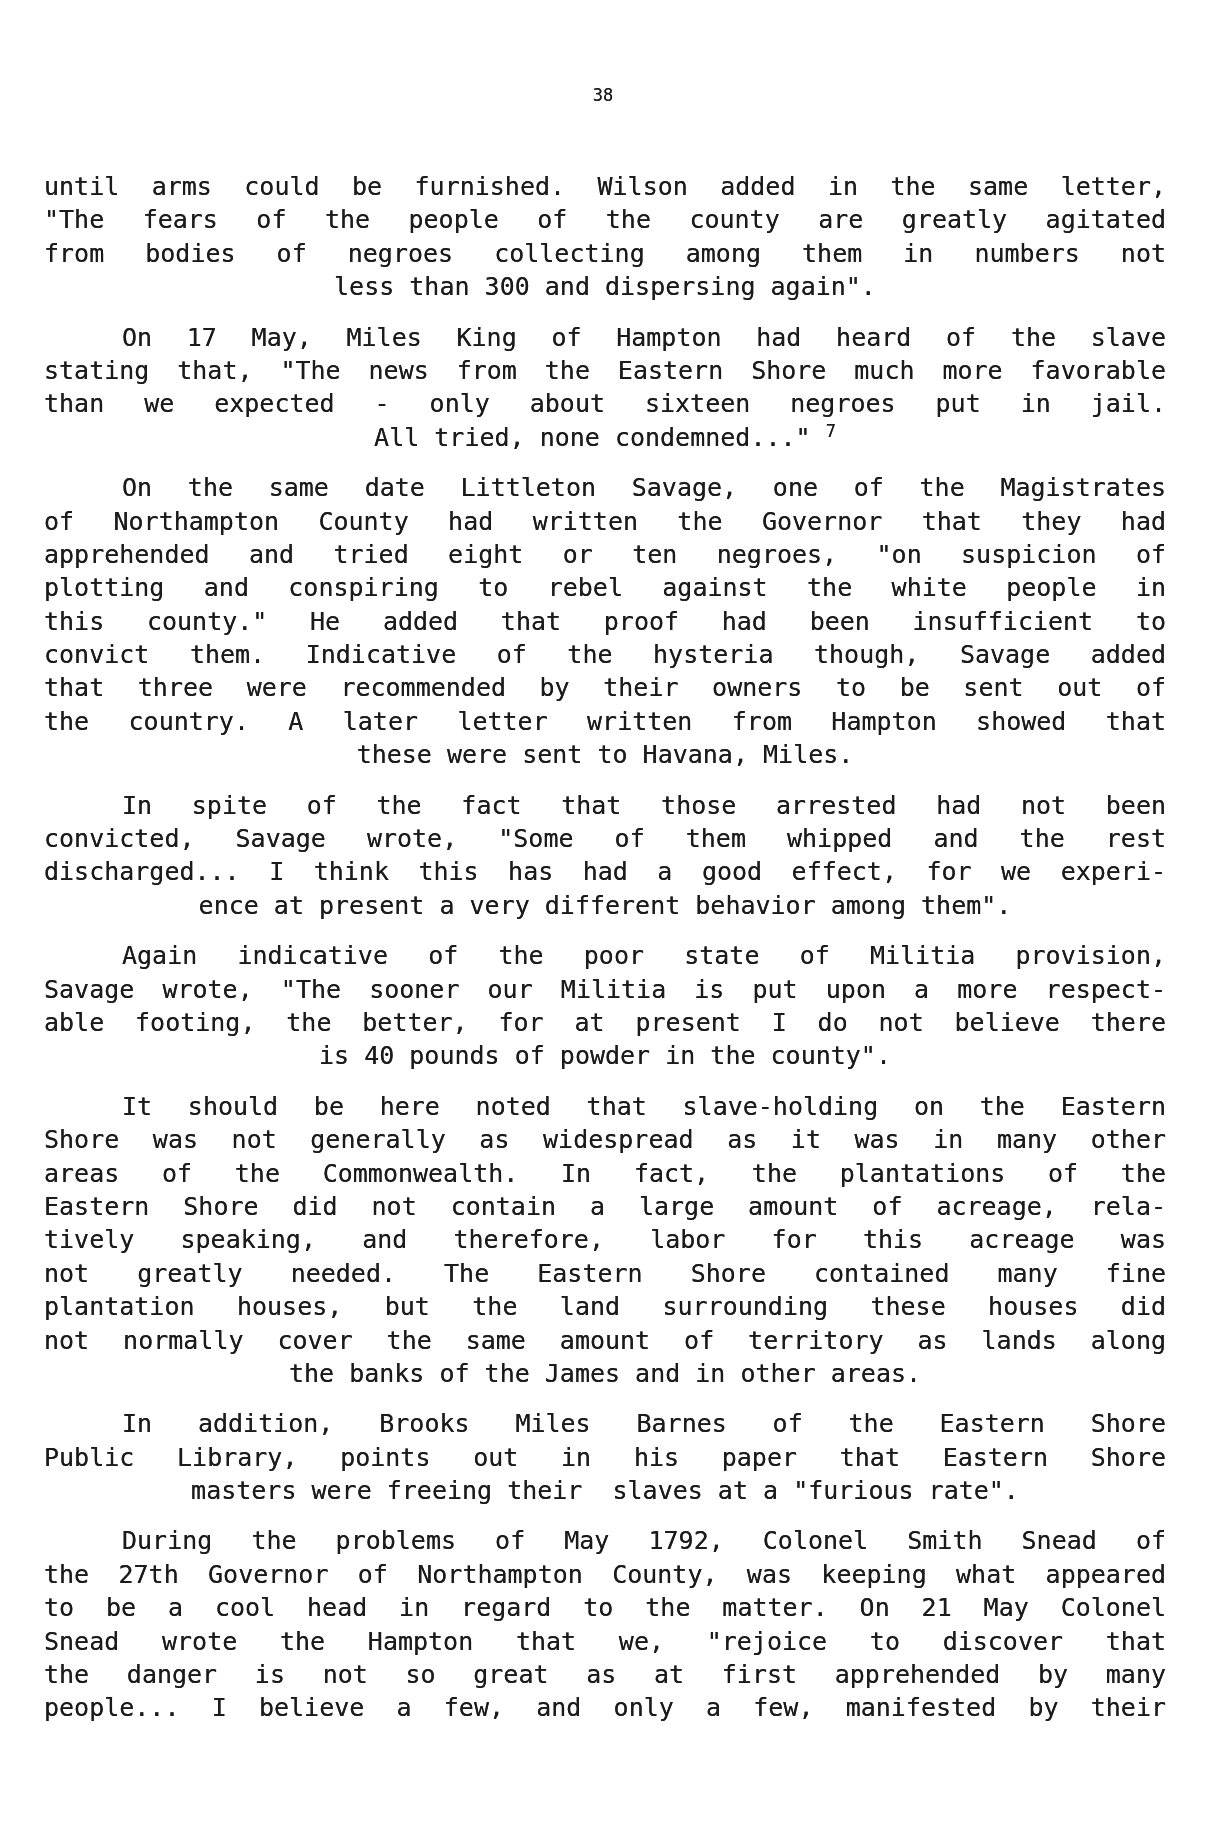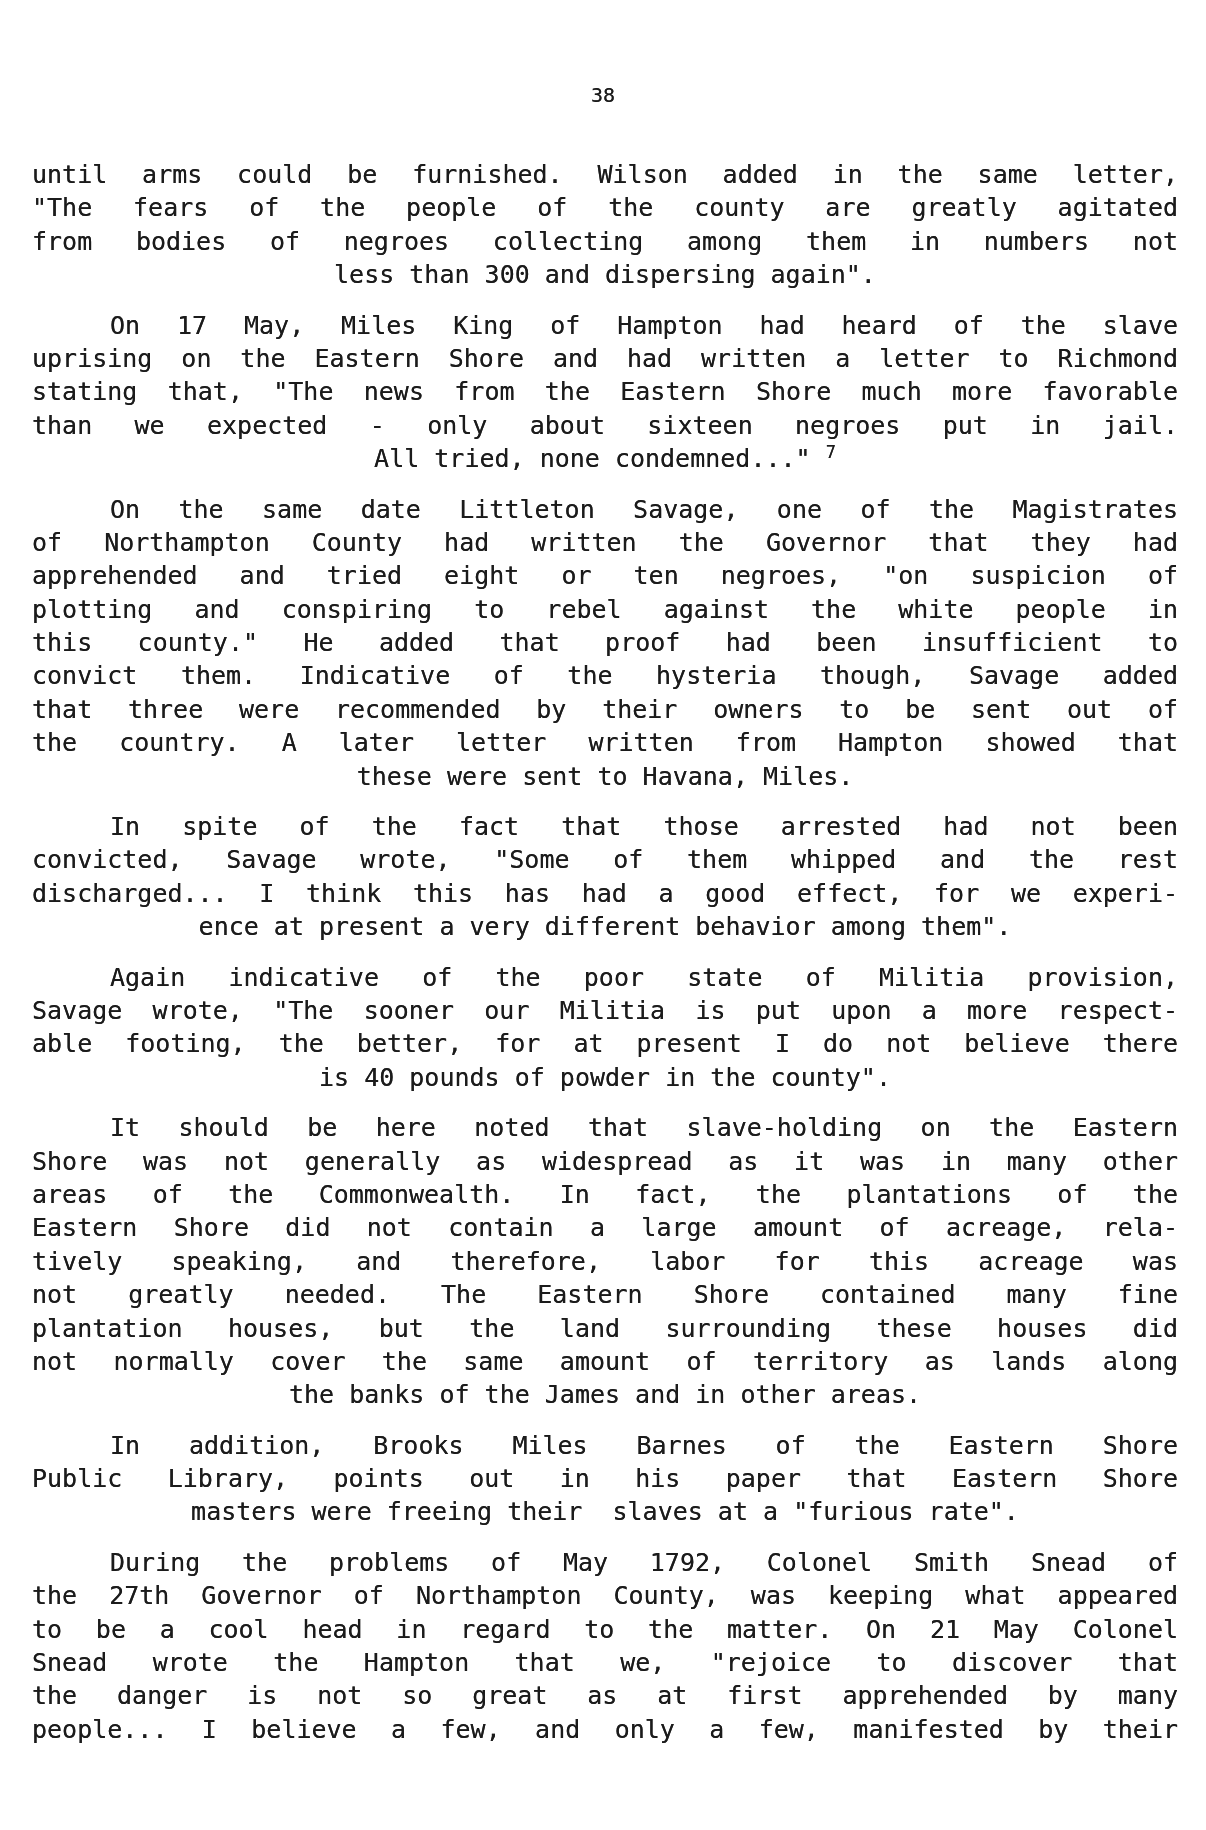--- a/index.html
+++ b/index.html
@@ -11,31 +11,31 @@
     overflow: hidden;
     font-family: "DejaVu Sans Mono", "Liberation Mono", monospace;
     color: #1b1b1b;
   }
   .page-number {
     position: absolute;
     top: 80px;
     left: 0;
     width: 1206px;
     text-align: center;
-    font-size: 20px;
+    font-size: 17px;
     line-height: 30px;
     text-shadow: 0 0 0.6px rgba(0,0,0,0.75);
   }
   .text-block {
     position: absolute;
     left: 32px;
     top: 158px;
     width: 1146px;
   }
-  .paragraph { margin: 0; }
+  .paragraph { margin: 12px; }
   .paragraph + .paragraph { margin-top: 17px; }
   .line {
     font-size: 25px;
     line-height: 33.4px;
     height: 33.4px;
     white-space: pre-wrap;
     text-shadow: 0 0 0.6px rgba(0,0,0,0.75);
     text-align: center;
   }
   .line.justified {
@@ -57,21 +57,20 @@
   <div class="page-number">38</div>
   <div class="text-block" id="text-block">
       <div class="paragraph">
         <div class="line justified">until arms could be furnished.  Wilson added in the same letter,</div>
         <div class="line justified">"The fears of the people of the county are greatly agitated</div>
         <div class="line justified">from bodies of negroes collecting among them in numbers not</div>
         <div class="line">less than 300 and dispersing again".</div>
       </div>
       <div class="paragraph">
         <div class="line justified indented">On 17 May, Miles King of Hampton had heard of the slave</div>
-        <div class="line justified">uprising on the Eastern Shore and had written a letter to Richmond</div>
         <div class="line justified">stating that, "The news from the Eastern Shore much more favorable</div>
         <div class="line justified">than we expected - only about sixteen negroes put in jail.</div>
         <div class="line">All tried, none condemned..." <sup>7</sup></div>
       </div>
       <div class="paragraph">
         <div class="line justified indented">On the same date Littleton Savage, one of the Magistrates</div>
         <div class="line justified">of Northampton County had written the Governor that they had</div>
         <div class="line justified">apprehended and tried eight or ten negroes, "on suspicion of</div>
         <div class="line justified">plotting and conspiring to rebel against the white people in</div>
         <div class="line justified">this county."  He added that proof had been insufficient to</div>

